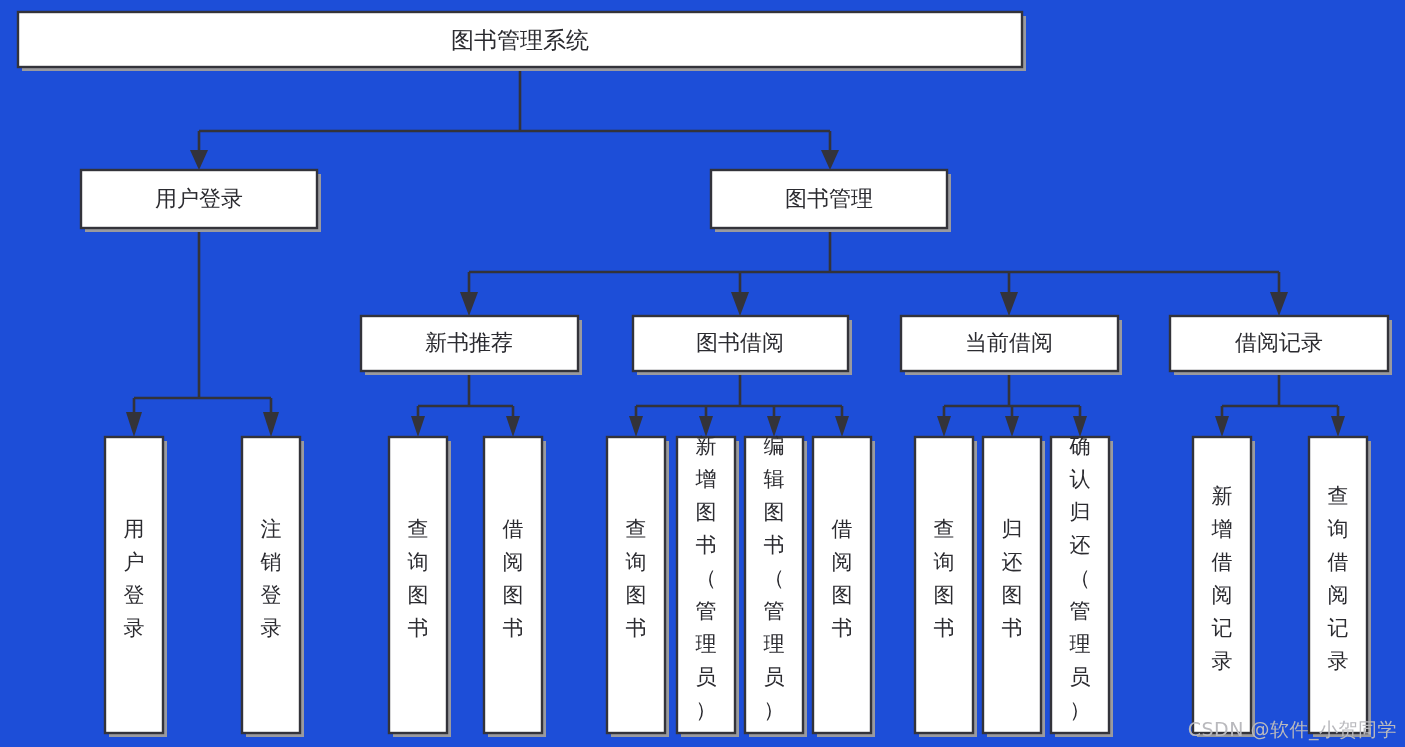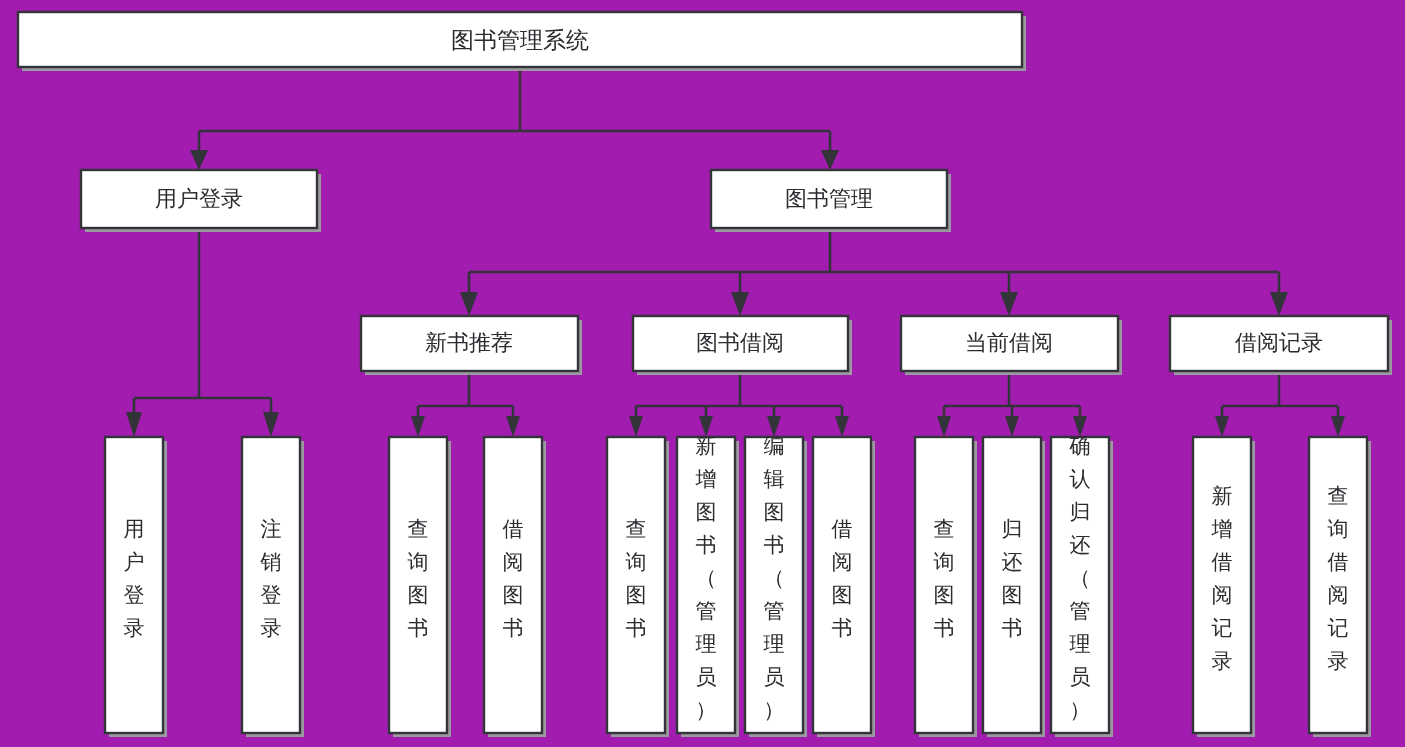--- a/index.html
+++ b/index.html
@@ -11,21 +11,21 @@
   body {
     width: 1405px;
     height: 747px;
     overflow: hidden;
     font-family: "DejaVu Sans", "Liberation Sans", sans-serif;
   }
   #diagram-root {
     position: relative;
     width: 1405px;
     height: 747px;
-    background: #a21caf;
+    background: #1d4ed8;
   }
   svg.chart-svg {
     position: absolute;
     left: 0;
     top: 0;
     width: 1405px;
     height: 747px;
     display: block;
   }
   .node-box {
@@ -263,13 +263,14 @@
       </g>
 
       <g>
         <rect class="node-shadow" x="1313" y="441" width="58" height="296"></rect>
         <rect class="node-box" x="1309" y="437" width="58" height="296"></rect>
         <text class="leaf-label vtext" x="1338" y="585"><tspan x="1338" y="502.5">查</tspan><tspan x="1338" y="535.5">询</tspan><tspan x="1338" y="568.5">借</tspan><tspan x="1338" y="601.5">阅</tspan><tspan x="1338" y="634.5">记</tspan><tspan x="1338" y="667.5">录</tspan></text>
       </g>
     </g>
   </svg>
 
+  <div class="watermark">CSDN @软件_小贺同学</div>
 </div>
 
 </body></html>

